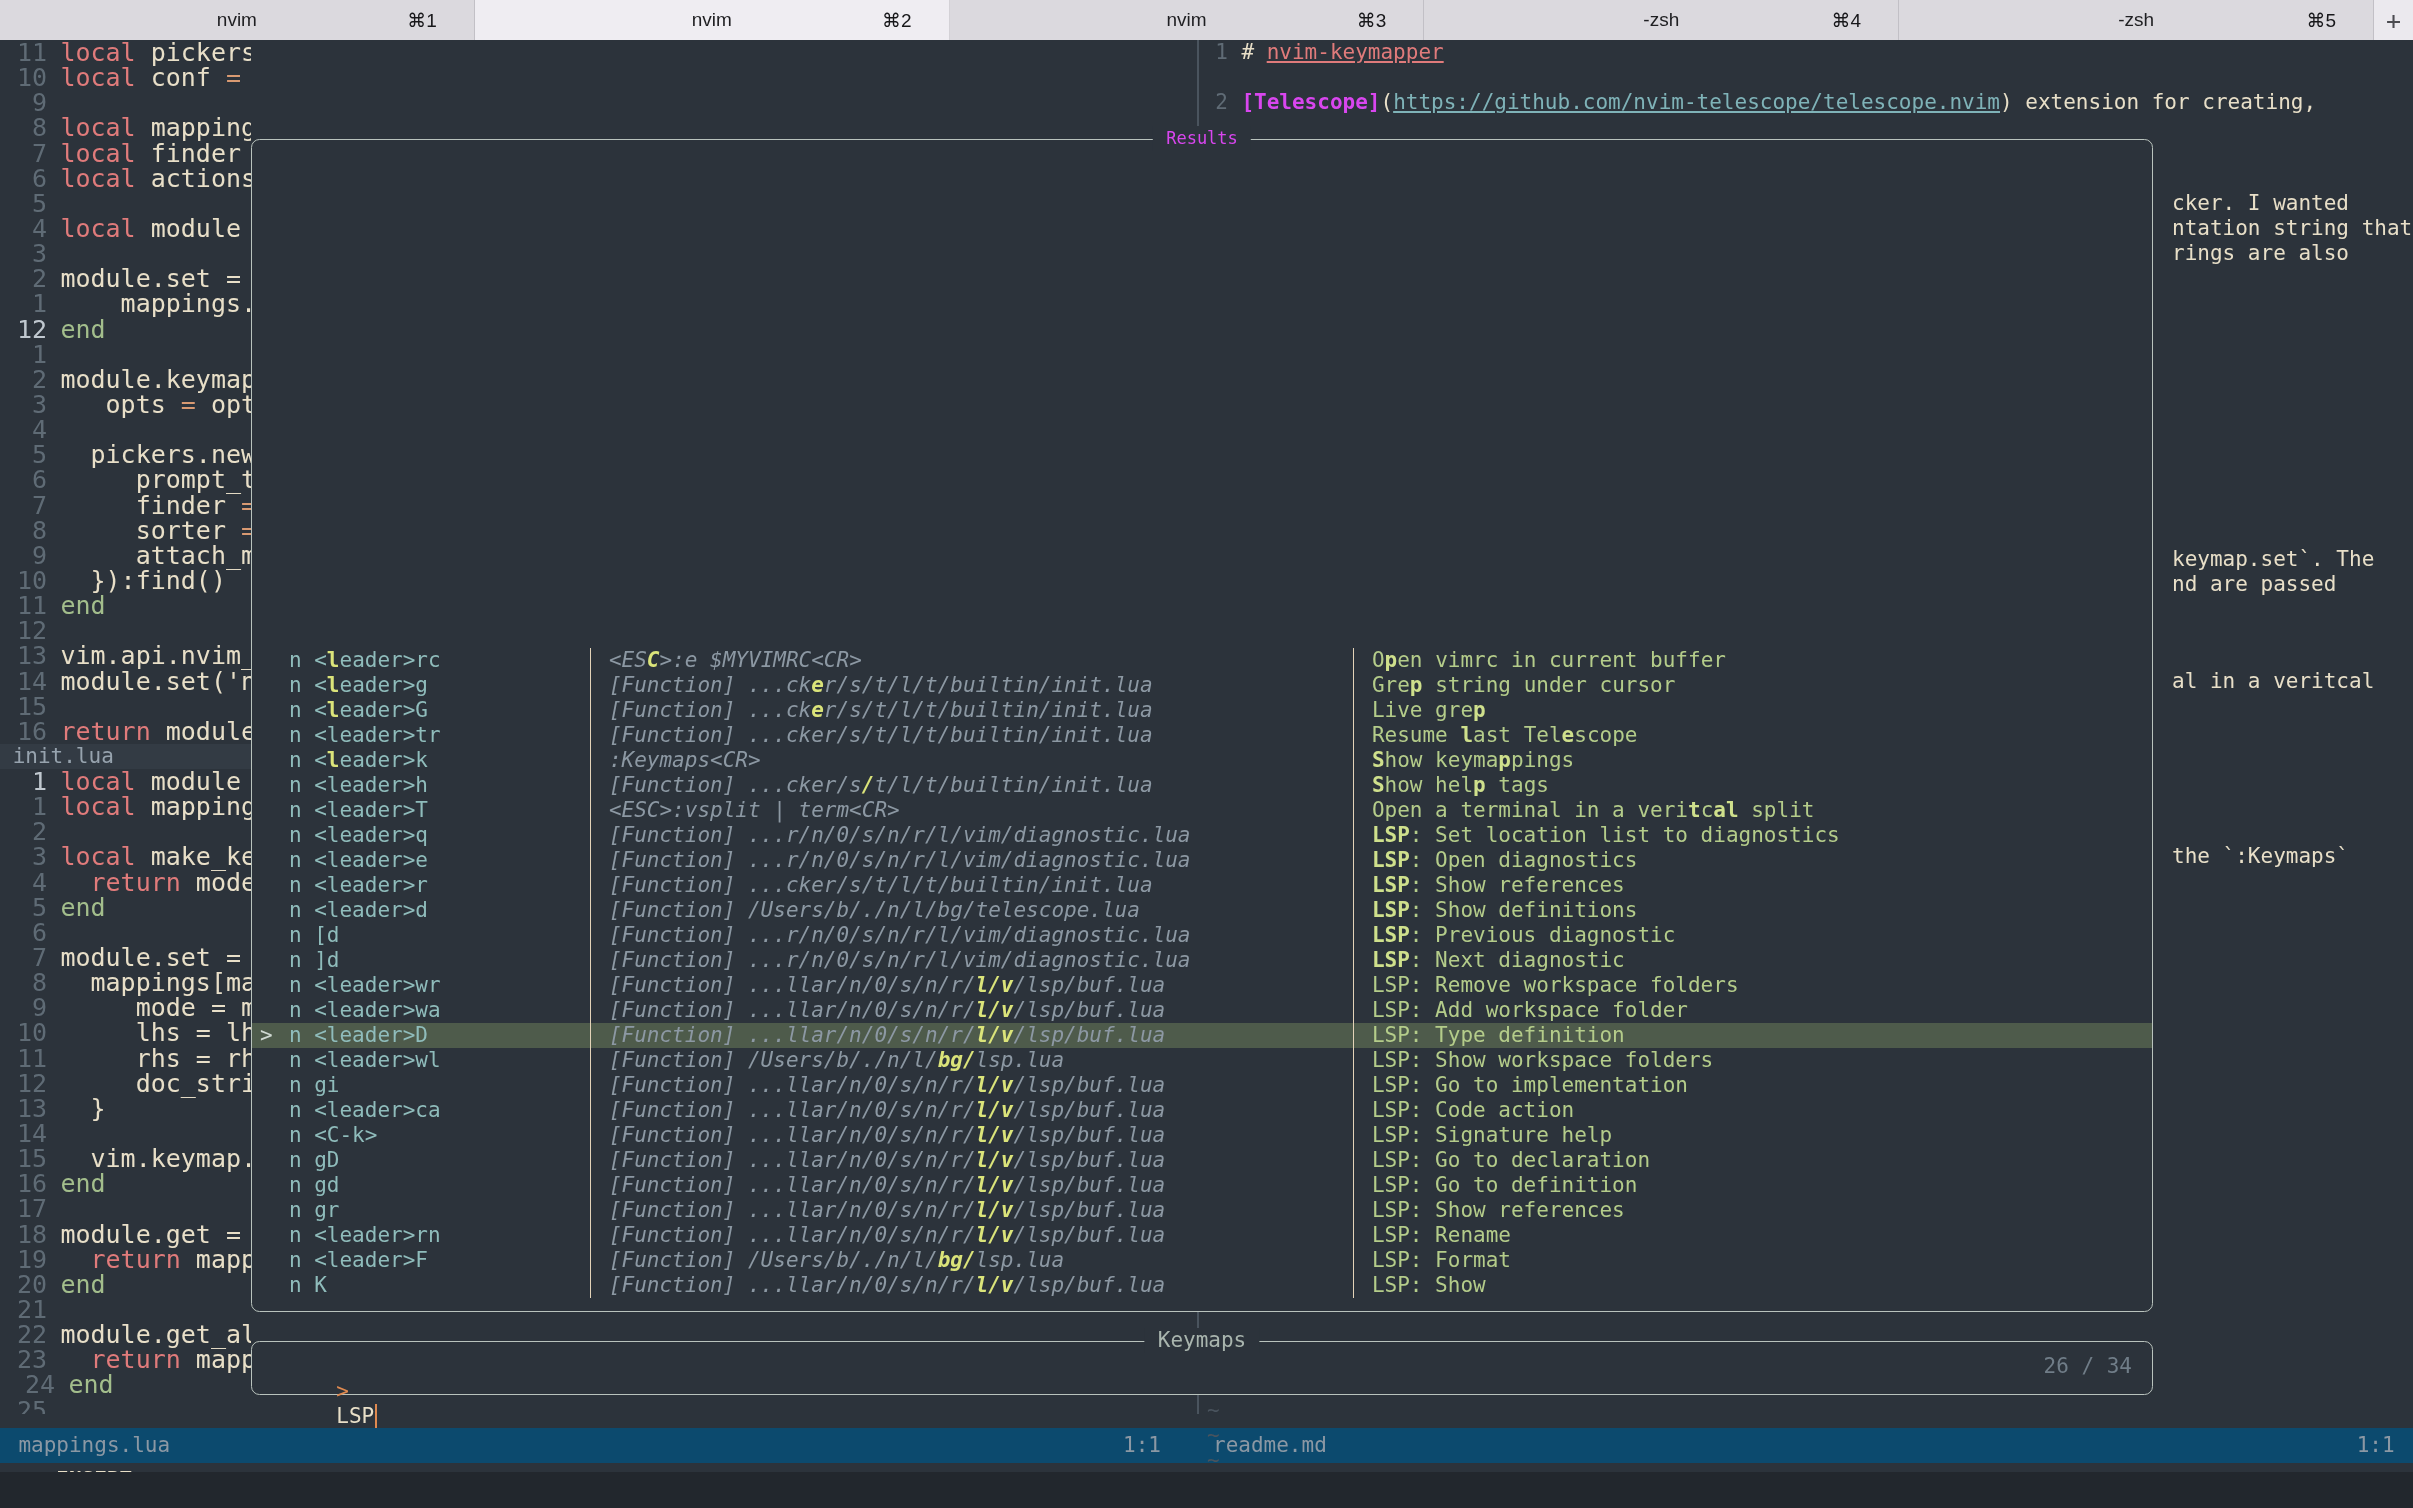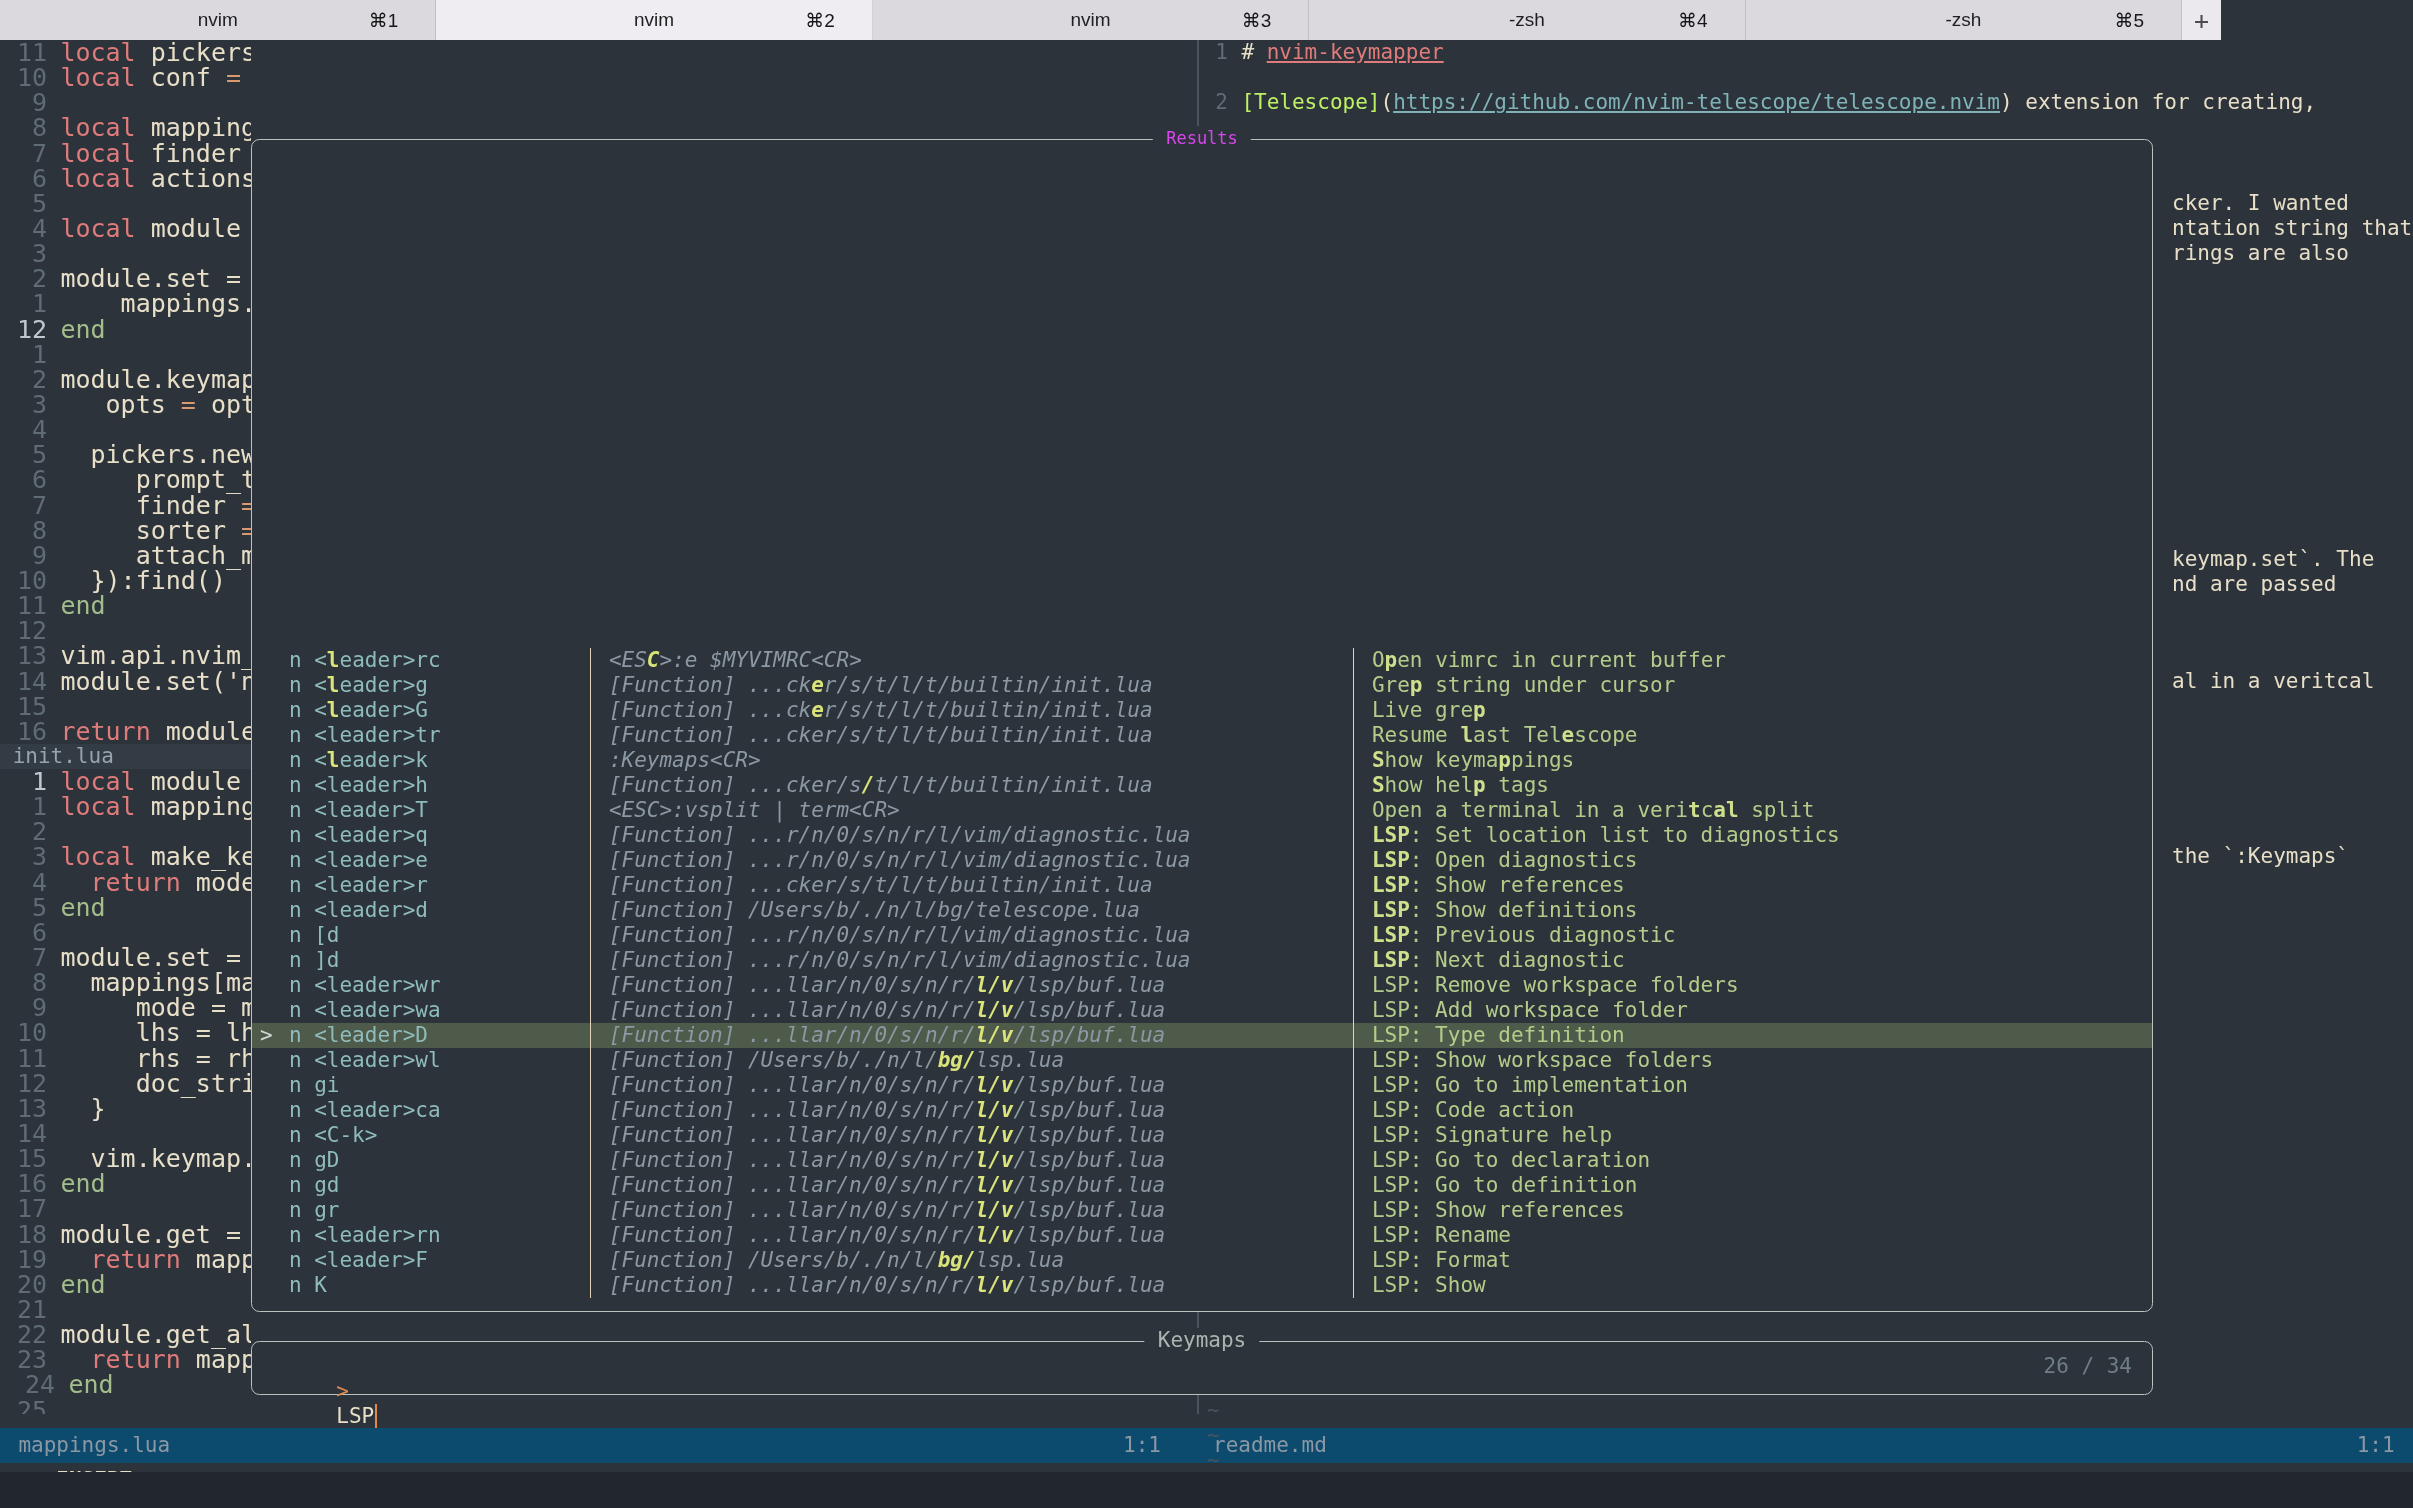--- a/index.html
+++ b/index.html
@@ -3,21 +3,21 @@
 <meta charset="utf-8">
 <style>
   html,body{margin:0;padding:0;background:#2c333b;}
   body{
     width:2413px;height:1508px;overflow:hidden;position:relative;
     font-family:"DejaVu Sans Mono","Liberation Mono",monospace;
   }
 
   
   #tabbar{
-    position:absolute;left:0;top:0;width:2221px;height:40px;
+    position:absolute;left:0;top:0;width:2413px;height:40px;
     background:#737373;display:flex;align-items:stretch;text-align:center;
   }
   .tab{
     flex:1 1 0;position:relative;display:flex;align-items:center;justify-content:center;
     font-family:"Liberation Sans","DejaVu Sans",sans-serif;
     font-size:19px;color:#1f1f22;background:#dbd9de;
     border-right:0.8px solid #c2c0c6;
   }
   .tab.active{background:#efedf2;border-right:0.8px solid #d3d1d6;}
   .tab .tlabel{pointer-events:none;}
@@ -103,21 +103,21 @@
   }
   #counter{
     position:absolute;right:20px;top:11.7px;color:#707d88;font-size:21px;line-height:25px;
   }
 
   
   #rightpane{position:absolute;left:1198px;top:0;width:1215px;height:1374px;overflow:hidden;}
   .mdline{position:absolute;white-space:pre;font-size:21px;line-height:25px;}
   .mdline .n{display:inline-block;width:30px;text-align:right;margin-right:13.4px;color:#5f6b75;}
   .md-h1{color:#e07b7b;text-decoration:underline;}
-  .md-link-txt{color:#bef264;}
+  .md-link-txt{color:#d946ef;font-weight:bold;}
   .md-url{color:#7fb3b8;text-decoration:underline;}
   .md-plain{color:#e8dfc8;}
   .md-code{color:#a3be8c;}
 
   
   #rightfrag{position:absolute;left:2162px;top:0;width:251px;height:1374px;overflow:hidden;}
   .frag{position:absolute;white-space:pre;font-size:21px;line-height:25px;color:#e8dfc8;}
 
   
   .tilde{position:absolute;color:#4a545e;font-size:21px;line-height:25px;white-space:pre;}

